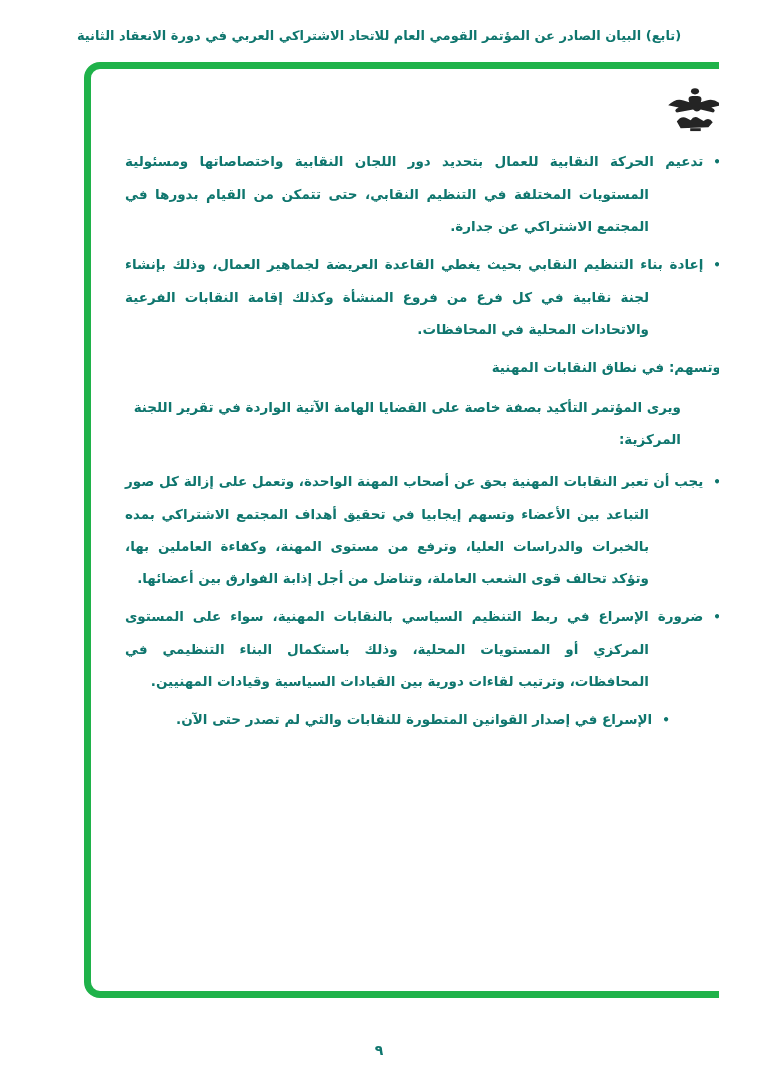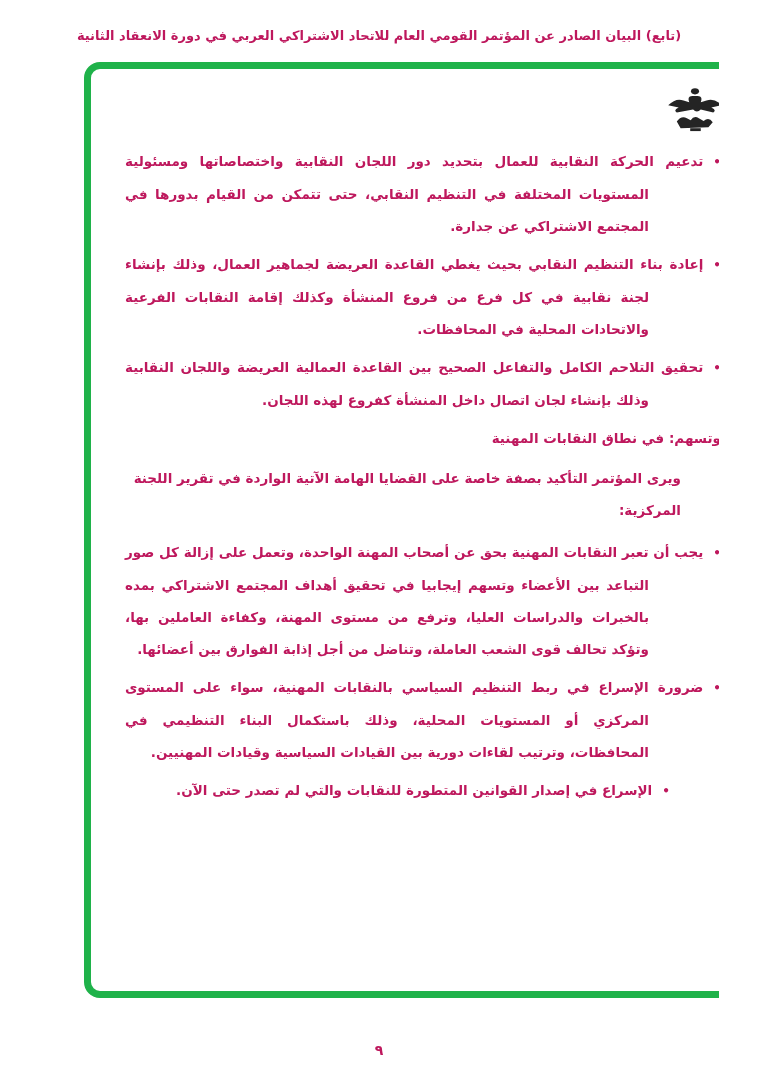--- a/index.html
+++ b/index.html
@@ -5,21 +5,21 @@
   * { margin: 0; padding: 0; box-sizing: border-box; }
   html, body { background: #ffffff; }
   .page {
     position: relative;
     width: 680px;
     height: 1078px;
     margin: 0 auto;
     background: #ffffff;
     font-family: "DejaVu Sans", sans-serif;
     font-weight: bold;
-    color: #be185d;
+    color: #0f766e;
     overflow: hidden;
   }
   .header-line {
     position: absolute;
     top: 28px;
     left: 0;
     right: 0;
     direction: rtl;
     text-align: center;
     font-size: 13px;
@@ -100,21 +100,20 @@
         <rect x="25" y="43" width="11" height="3"></rect>
       </svg>
     </div>
 
     <div class="content">
 
       <p class="bullet"><span class="blt">•</span><span>تدعيم الحركة النقابية للعمال بتحديد دور اللجان النقابية واختصاصاتها ومسئولية المستويات المختلفة في التنظيم النقابي، حتى تتمكن من القيام بدورها في المجتمع الاشتراكي عن جدارة.</span></p>
 
       <p class="bullet"><span class="blt">•</span><span>إعادة بناء التنظيم النقابي بحيث يغطي القاعدة العريضة لجماهير العمال، وذلك بإنشاء لجنة نقابية في كل فرع من فروع المنشأة وكذلك إقامة النقابات الفرعية والاتحادات المحلية في المحافظات.</span></p>
 
-      <p class="bullet"><span class="blt">•</span><span>تحقيق التلاحم الكامل والتفاعل الصحيح بين القاعدة العمالية العريضة واللجان النقابية وذلك بإنشاء لجان اتصال داخل المنشأة كفروع لهذه اللجان.</span></p>
 
 
       <p class="sec-heading">وتسهم: في نطاق النقابات المهنية</p>
 
       <p class="intro">ويرى المؤتمر التأكيد بصفة خاصة على القضايا الهامة الآتية الواردة في تقرير اللجنة المركزية:</p>
 
       <p class="bullet"><span class="blt">•</span><span>يجب أن تعبر النقابات المهنية بحق عن أصحاب المهنة الواحدة، وتعمل على إزالة كل صور التباعد بين الأعضاء وتسهم إيجابيا في تحقيق أهداف المجتمع الاشتراكي بمده بالخبرات والدراسات العليا، وترفع من مستوى المهنة، وكفاءة العاملين بها، وتؤكد تحالف قوى الشعب العاملة، وتناضل من أجل إذابة الفوارق بين أعضائها.</span></p>
 
       <p class="bullet"><span class="blt">•</span><span>ضرورة الإسراع في ربط التنظيم السياسي بالنقابات المهنية، سواء على المستوى المركزي أو المستويات المحلية، وذلك باستكمال البناء التنظيمي في المحافظات، وترتيب لقاءات دورية بين القيادات السياسية وقيادات المهنيين.</span></p>
 

